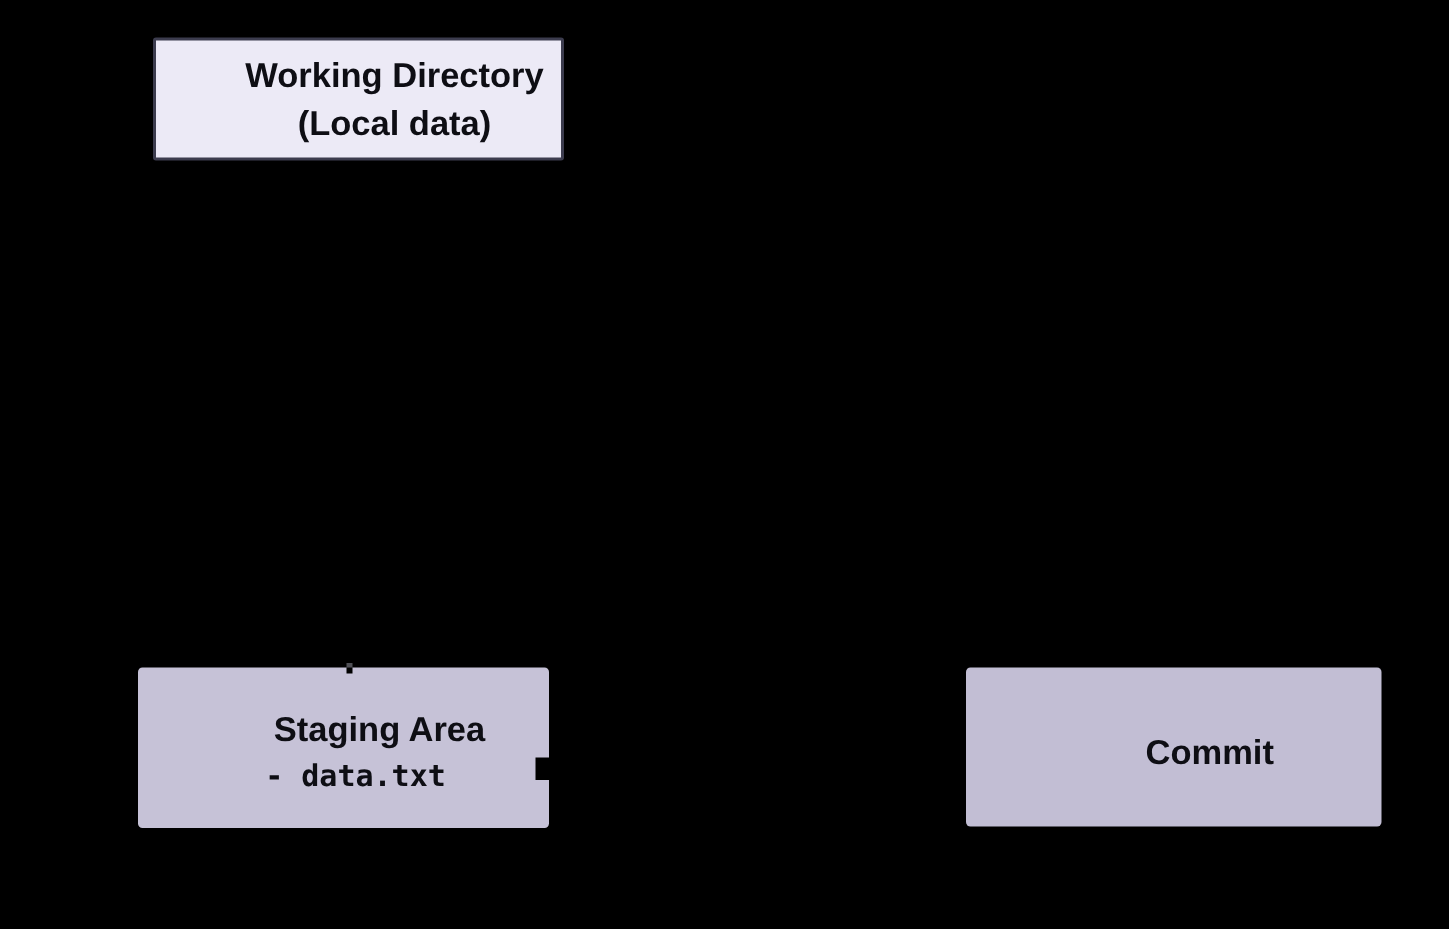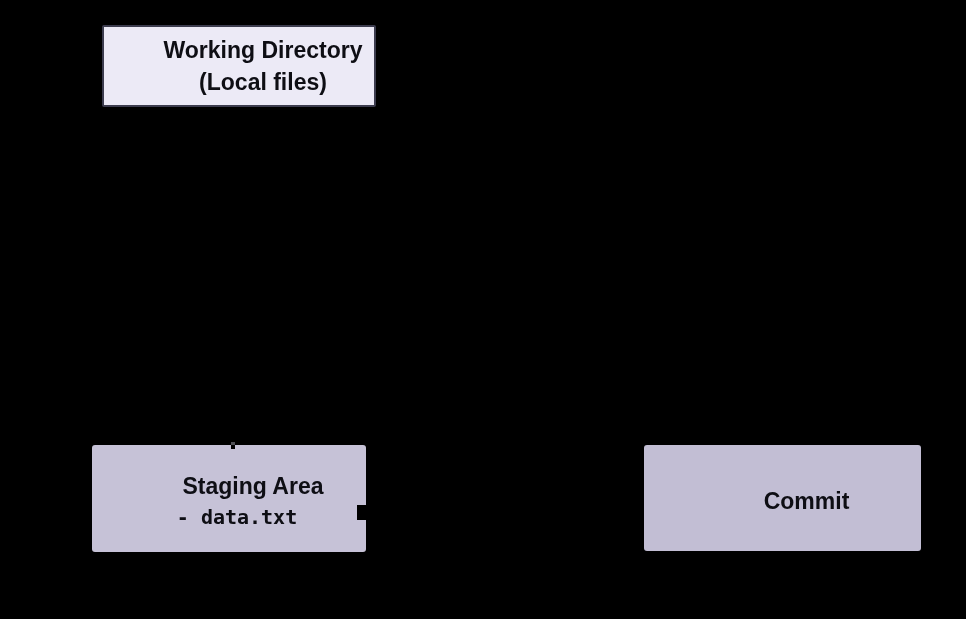--- a/index.html
+++ b/index.html
@@ -85,21 +85,21 @@
     background: #000000;
   }
 </style>
 </head>
 <body>
 
 <div id="canvas">
 
   <div class="node" id="working-box">
     <div class="title">Working Directory</div>
-    <div class="title">(Local files)</div>
+    <div class="title">(Local data)</div>
   </div>
 
 
   <div class="node" id="staging-box">
     <div class="title">Staging Area</div>
     <div class="mono file-line"><span>-</span> <span>data.txt</span></div>
   </div>
 
   <div class="node" id="commit-box">
     <div class="title">Commit</div>

